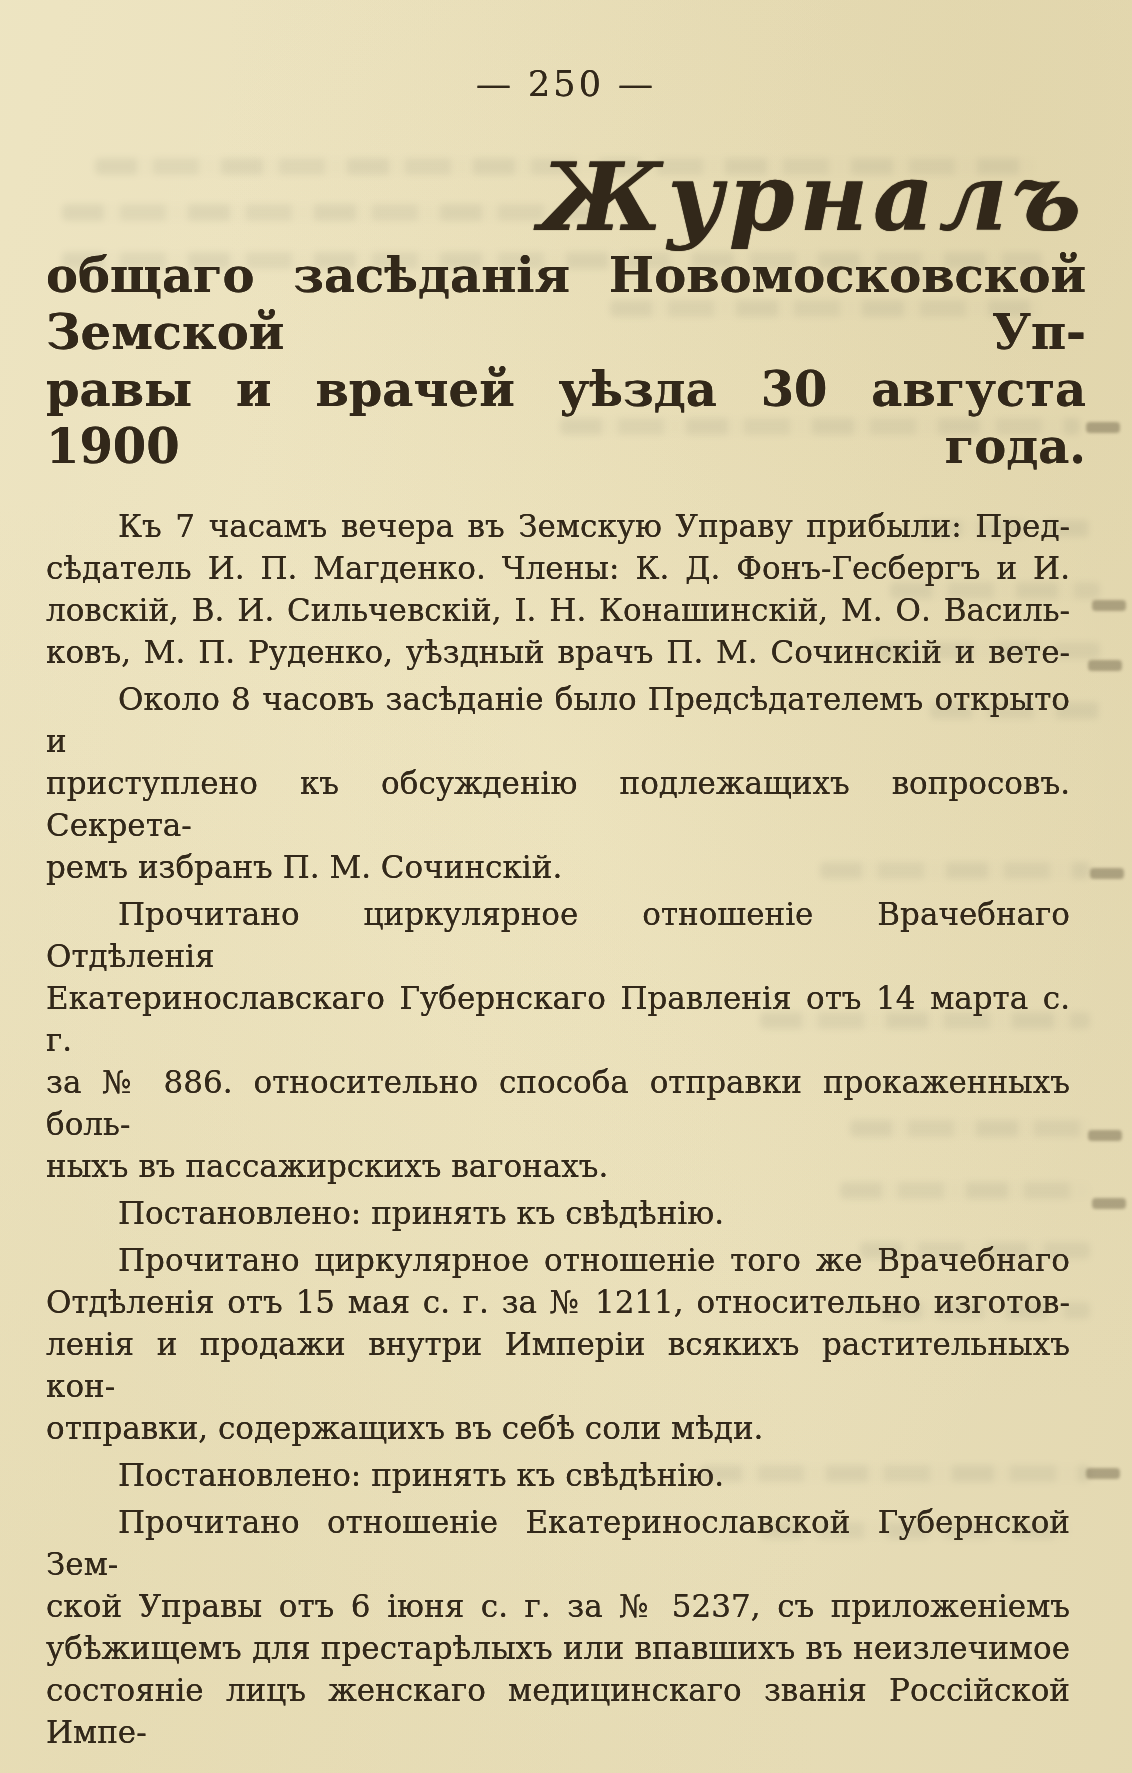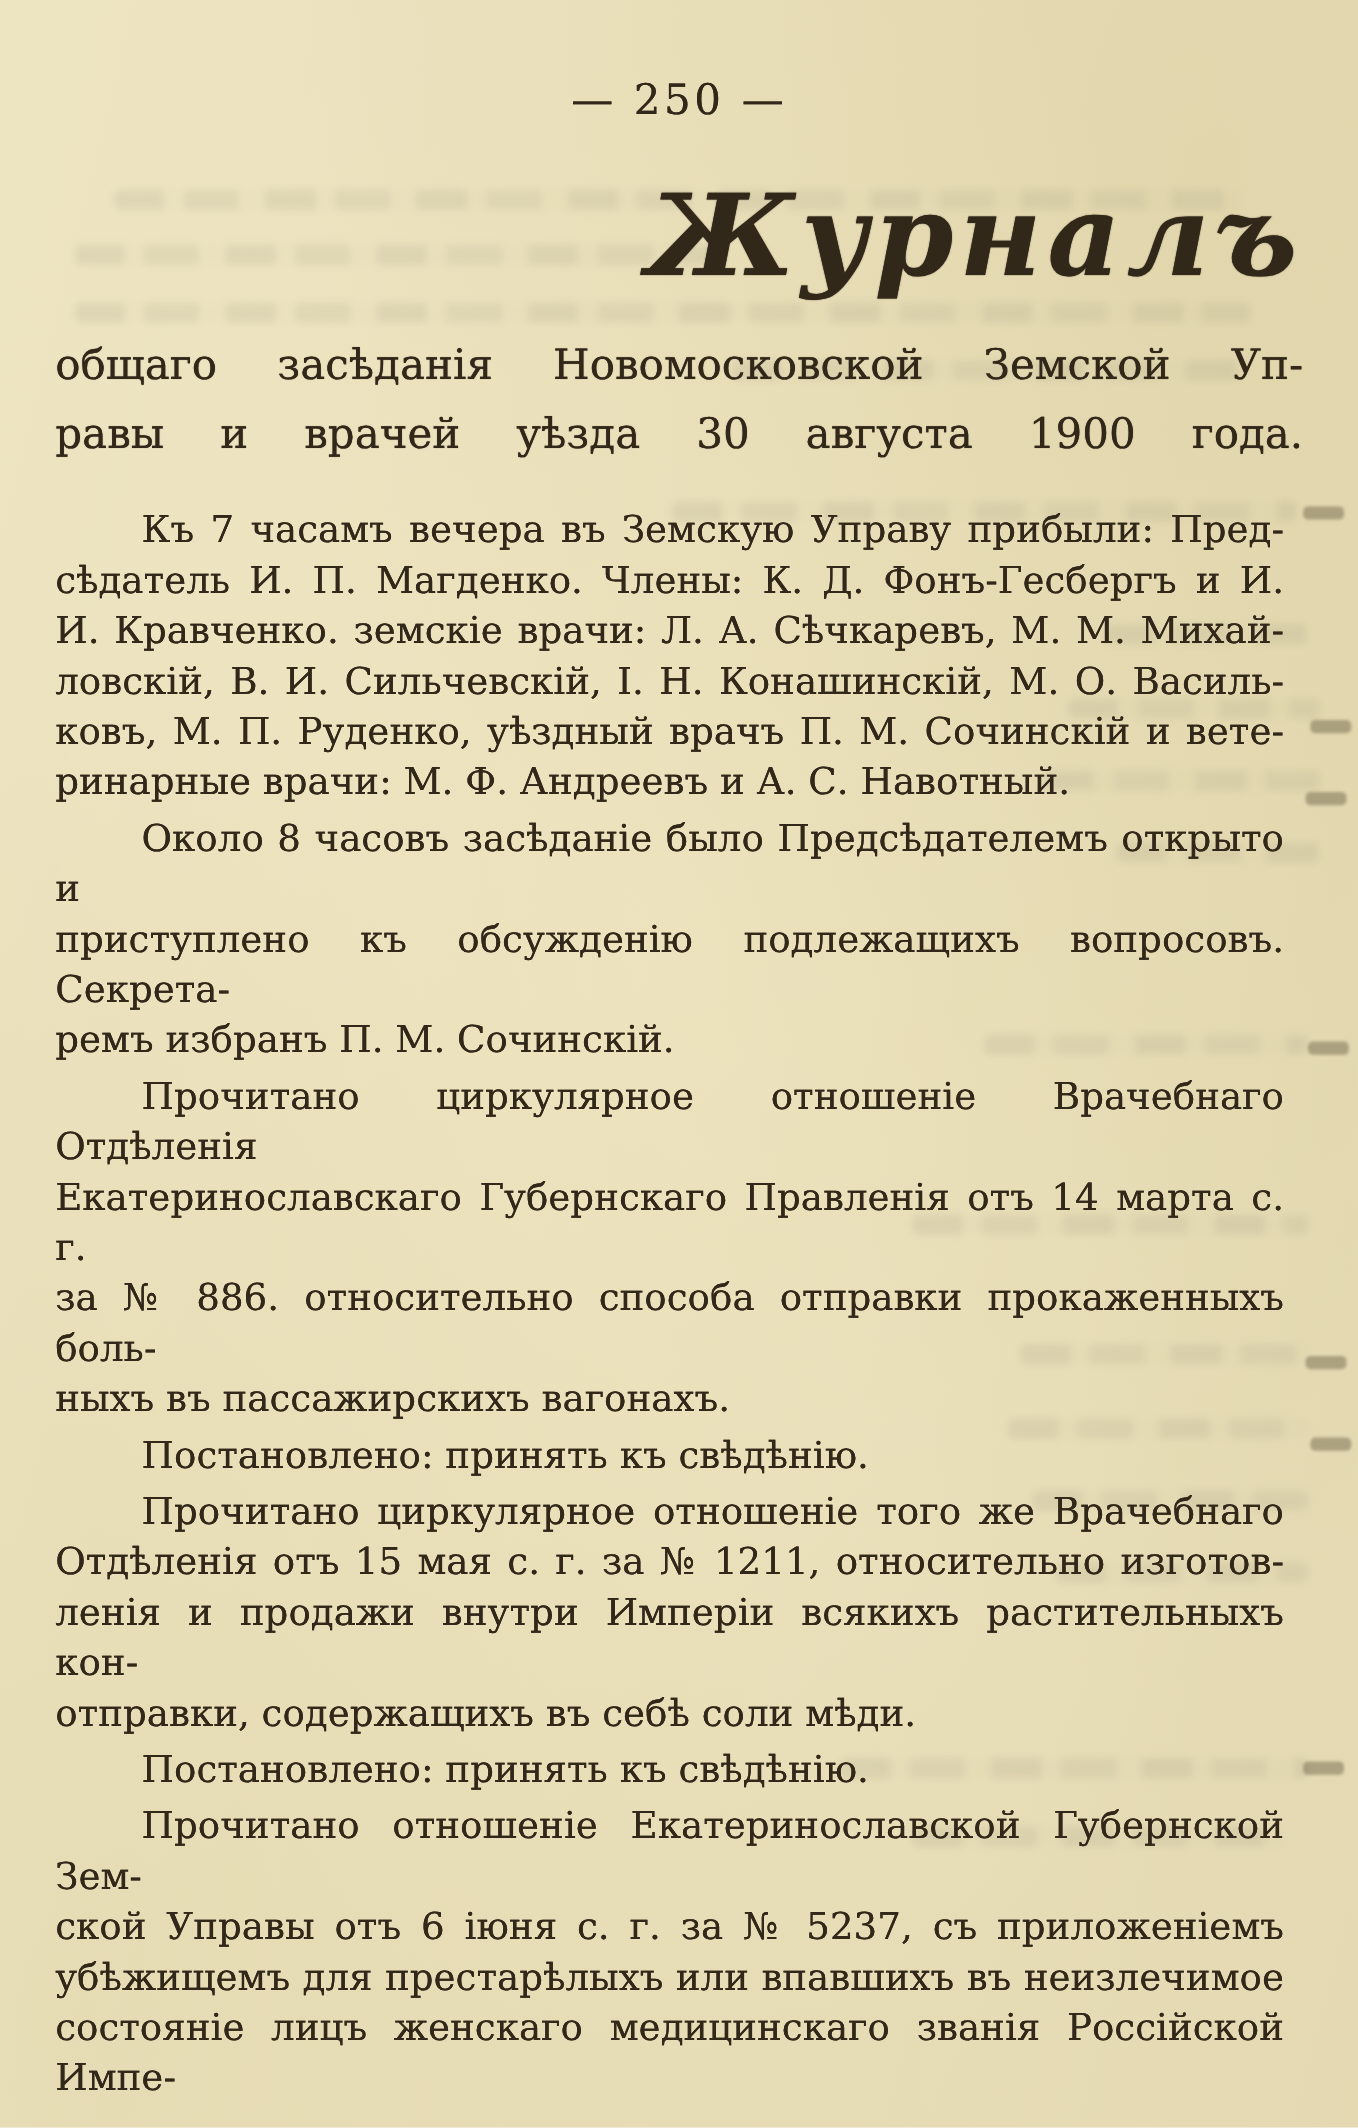--- a/index.html
+++ b/index.html
@@ -38,22 +38,21 @@
     font-size: 35px; letter-spacing: 3px;
     text-shadow: 0 0 0.5px currentColor;
   }
   .title {
     margin-top: 44px; text-align: right;
     font-size: 94px; line-height: 1.05;
     font-weight: bold; font-style: italic; letter-spacing: 5px;
     text-shadow: 0 0 1px currentColor;
   }
   .subtitle {
-    margin-top: 30px;
-    font-weight: normal; font-size: 35px; line-height: 57px;
+    font-weight: bold; font-size: 48px; line-height: 57px;
     text-shadow: 0 0 0.6px currentColor;
   }
   .subtitle .sline { text-align: justify; text-align-last: justify; }
   .doc-body {
     margin-top: 30px;
     font-size: 31px; line-height: 42px;
     text-shadow: 0 0 0.4px currentColor;
   }
   .paragraph { margin: 0 16px 5px 0; }
   .line { text-align: justify; text-align-last: justify; }
@@ -96,24 +95,22 @@
     <div class="page-number">— 250 —</div>
     <div class="title">Журналъ</div>
     <div class="subtitle">
       <div class="sline">общаго засѣданія Новомосковской Земской Уп-</div>
       <div class="sline">равы и врачей уѣзда 30 августа 1900 года.</div>
     </div>
     <div class="doc-body" id="doc-body">
         <div class="paragraph">
           <div class="line first">Къ 7 часамъ вечера въ Земскую Управу прибыли: Пред-</div>
           <div class="line">сѣдатель И. П. Магденко. Члены: К. Д. Фонъ-Гесбергъ и И.</div>
-          <div class="line">И. Кравченко. земскіе врачи: Л. А. Сѣчкаревъ, М. М. Михай-</div>
           <div class="line">ловскій, В. И. Сильчевскій, І. Н. Конашинскій, М. О. Василь-</div>
           <div class="line">ковъ, М. П. Руденко, уѣздный врачъ П. М. Сочинскій и вете-</div>
-          <div class="line last">ринарные врачи: М. Ф. Андреевъ и А. С. Навотный.</div>
         </div>
         <div class="paragraph">
           <div class="line first">Около 8 часовъ засѣданіе было Предсѣдателемъ открыто и</div>
           <div class="line">приступлено къ обсужденію подлежащихъ вопросовъ. Секрета-</div>
           <div class="line last">ремъ избранъ П. М. Сочинскій.</div>
         </div>
         <div class="paragraph">
           <div class="line first">Прочитано циркулярное отношеніе Врачебнаго Отдѣленія</div>
           <div class="line">Екатеринославскаго Губернскаго Правленія отъ 14 марта с. г.</div>
           <div class="line">за № 886. относительно способа отправки прокаженныхъ боль-</div>

